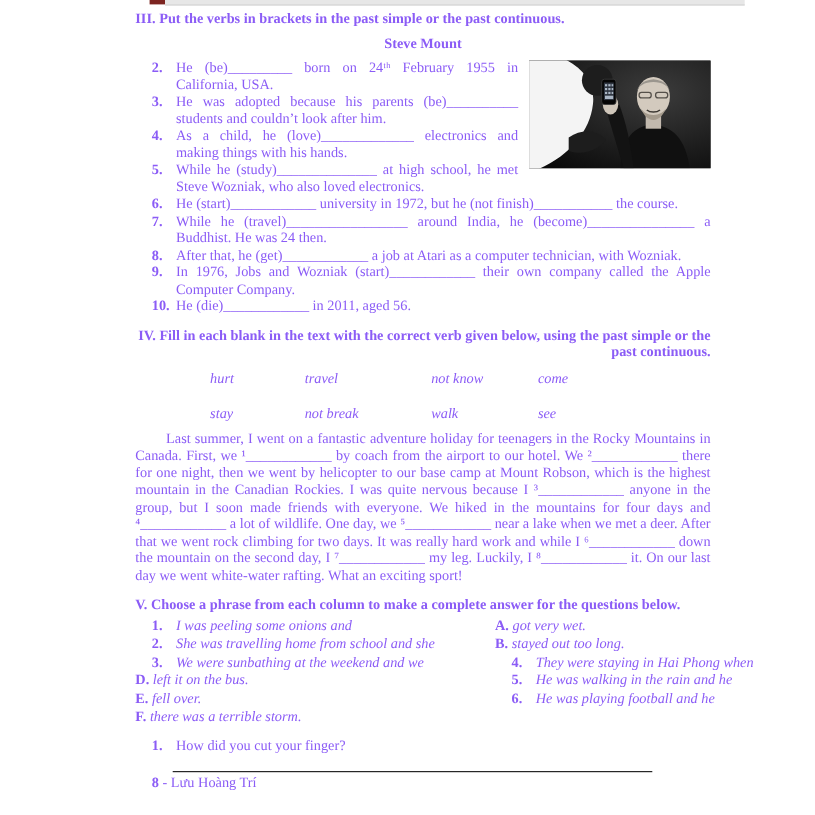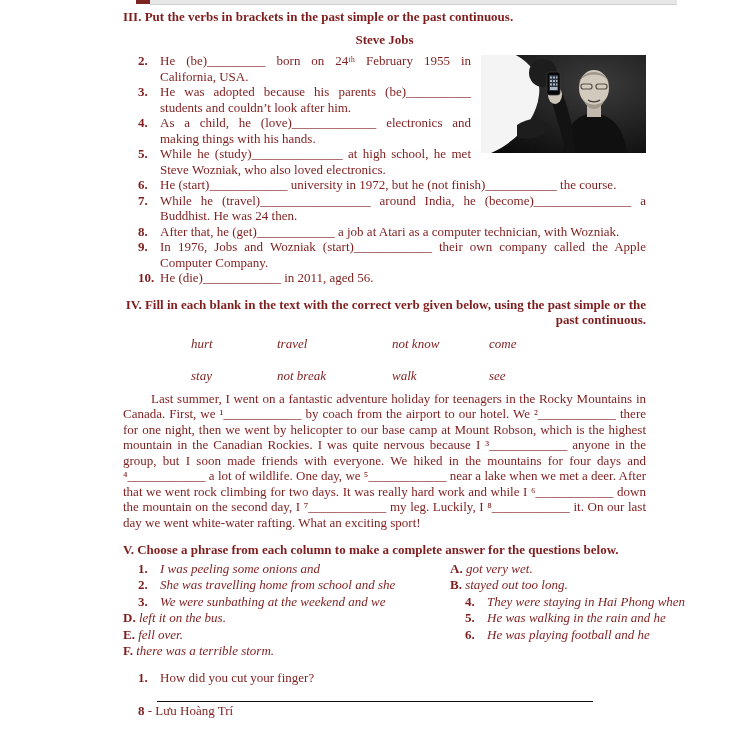--- a/index.html
+++ b/index.html
@@ -4,21 +4,21 @@
 <style>
   html,body{margin:0;padding:0;background:#ffffff;}
   .page{
     position:relative;
     width:741px;height:724px;
     background:#ffffff;
     overflow:hidden;
     font-family:"Liberation Serif","DejaVu Serif",serif;
     font-size:13px;
     line-height:15.5px;
-    color:#7f1d1d;
+    color:#8b5cf6;
   }
   
   .edge-strip{position:absolute;top:0;left:150px;width:527px;height:4px;background:#e7e7e7;border-bottom:1px solid #d2d2d2;}
   .edge-mark{position:absolute;top:0;left:136px;width:15px;height:4px;background:#7c2420;}
 
   .content{position:absolute;left:123px;top:9px;width:523px;}
 
   .sec-heading{font-weight:bold;padding-left:15px;text-indent:-15px;margin:0;}
   .sec-heading.hang{padding-left:15px;text-indent:-15px;text-align:right;}
 
@@ -65,21 +65,21 @@
 <body>
 
 <div class="page">
 
   <div class="edge-mark"></div>
   <div class="edge-strip"></div>
 
   <div class="content">
 
     <div class="sec-heading">III. Put the verbs in brackets in the past simple or the past continuous.</div>
-    <div class="subtitle">Steve Jobs</div>
+    <div class="subtitle">Steve Mount</div>
 
     <div class="ex-list">
 
       <div class="photo">
         <svg width="165" height="98" viewBox="0 0 165 98" xmlns="http://www.w3.org/2000/svg">
           <defs>
             <radialGradient id="bgg" cx="70%" cy="30%" r="90%">
               <stop offset="0%" stop-color="#3c3c3c"></stop>
                 <stop offset="60%" stop-color="#1d1d1d"></stop>
                 <stop offset="100%" stop-color="#0a0a0a"></stop>

